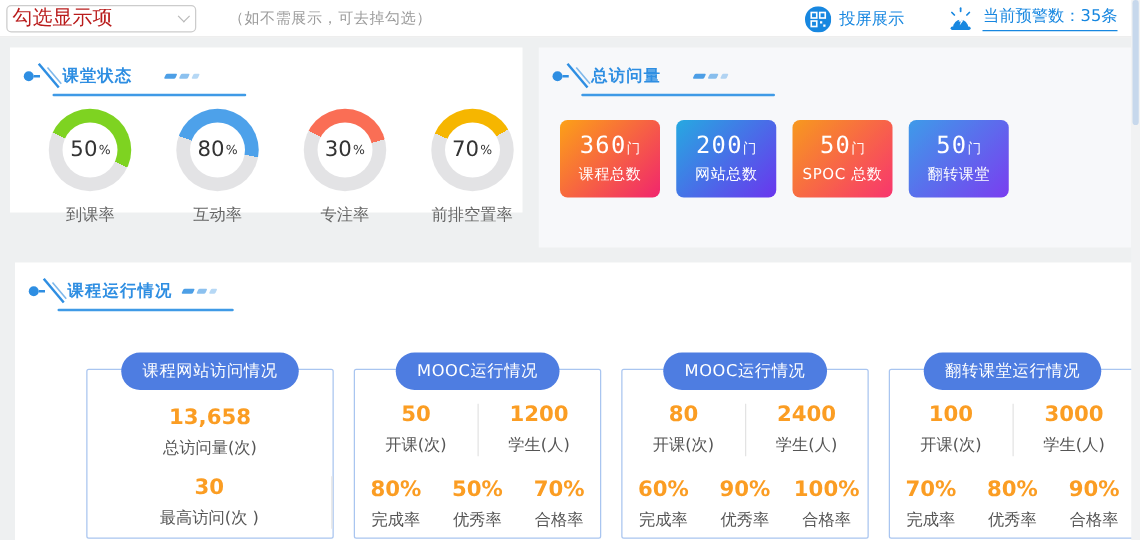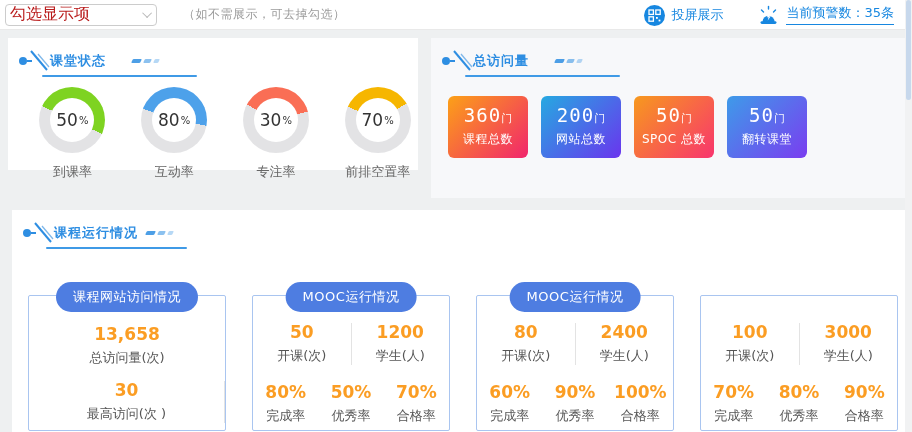--- a/index.html
+++ b/index.html
@@ -64,21 +64,21 @@
   .tiles { display:flex; gap:13px; padding:19px 0 0 17px;align-items:flex-end; }
   .tile {
     width:80px; height:62px; border-radius:6px; color:#fff;
     display:flex; flex-direction:column; align-items:center; justify-content:center; gap:5px;
     cursor:pointer;
   }
   .tile-num { font-family:"DejaVu Sans Mono","Liberation Mono",monospace; font-size:19px; letter-spacing:1px; line-height:1; }
   .tile-unit { font-size:11px; opacity:.95; }
   .tile-label { font-size:12px; letter-spacing:0.5px; white-space:nowrap; }
   
-  .cards { display:flex; gap:26px; padding:46px 0 0 16px; }
+  .cards { display:flex; gap:16px; padding:46px 0 0 16px;justify-content:flex-end; }
   .card {
     position:relative; width:198px; height:136px;
     border:1px solid #a9c5f0; border-radius:2px; background:#fff;
   }
   .card-pill {
     position:absolute; top:-14px; left:50%; transform:translateX(-50%);
     background:#4e7de1; color:#fff; font-size:13px; white-space:nowrap;
     padding:6px 17px; border-radius:15px; letter-spacing:0.5px;
   }
   .stat-val { font-size:17px; font-weight:bold; color:#fb9d23; }
@@ -311,20 +311,21 @@
           <div class="stat-label">优秀率</div>
         </div>
         <div class="col">
           <div class="stat-val">100%</div>
           <div class="stat-label">合格率</div>
         </div>
       </div>
     </div>
 
     <div class="card card-run">
+      <div class="card-pill">翻转课堂运行情况</div>
       <div class="row-flex row1">
         <div class="col">
           <div class="stat-val">100</div>
           <div class="stat-label">开课(次)</div>
         </div>
         <div class="vdiv"></div>
         <div class="col">
           <div class="stat-val">3000</div>
           <div class="stat-label">学生(人)</div>
         </div>

